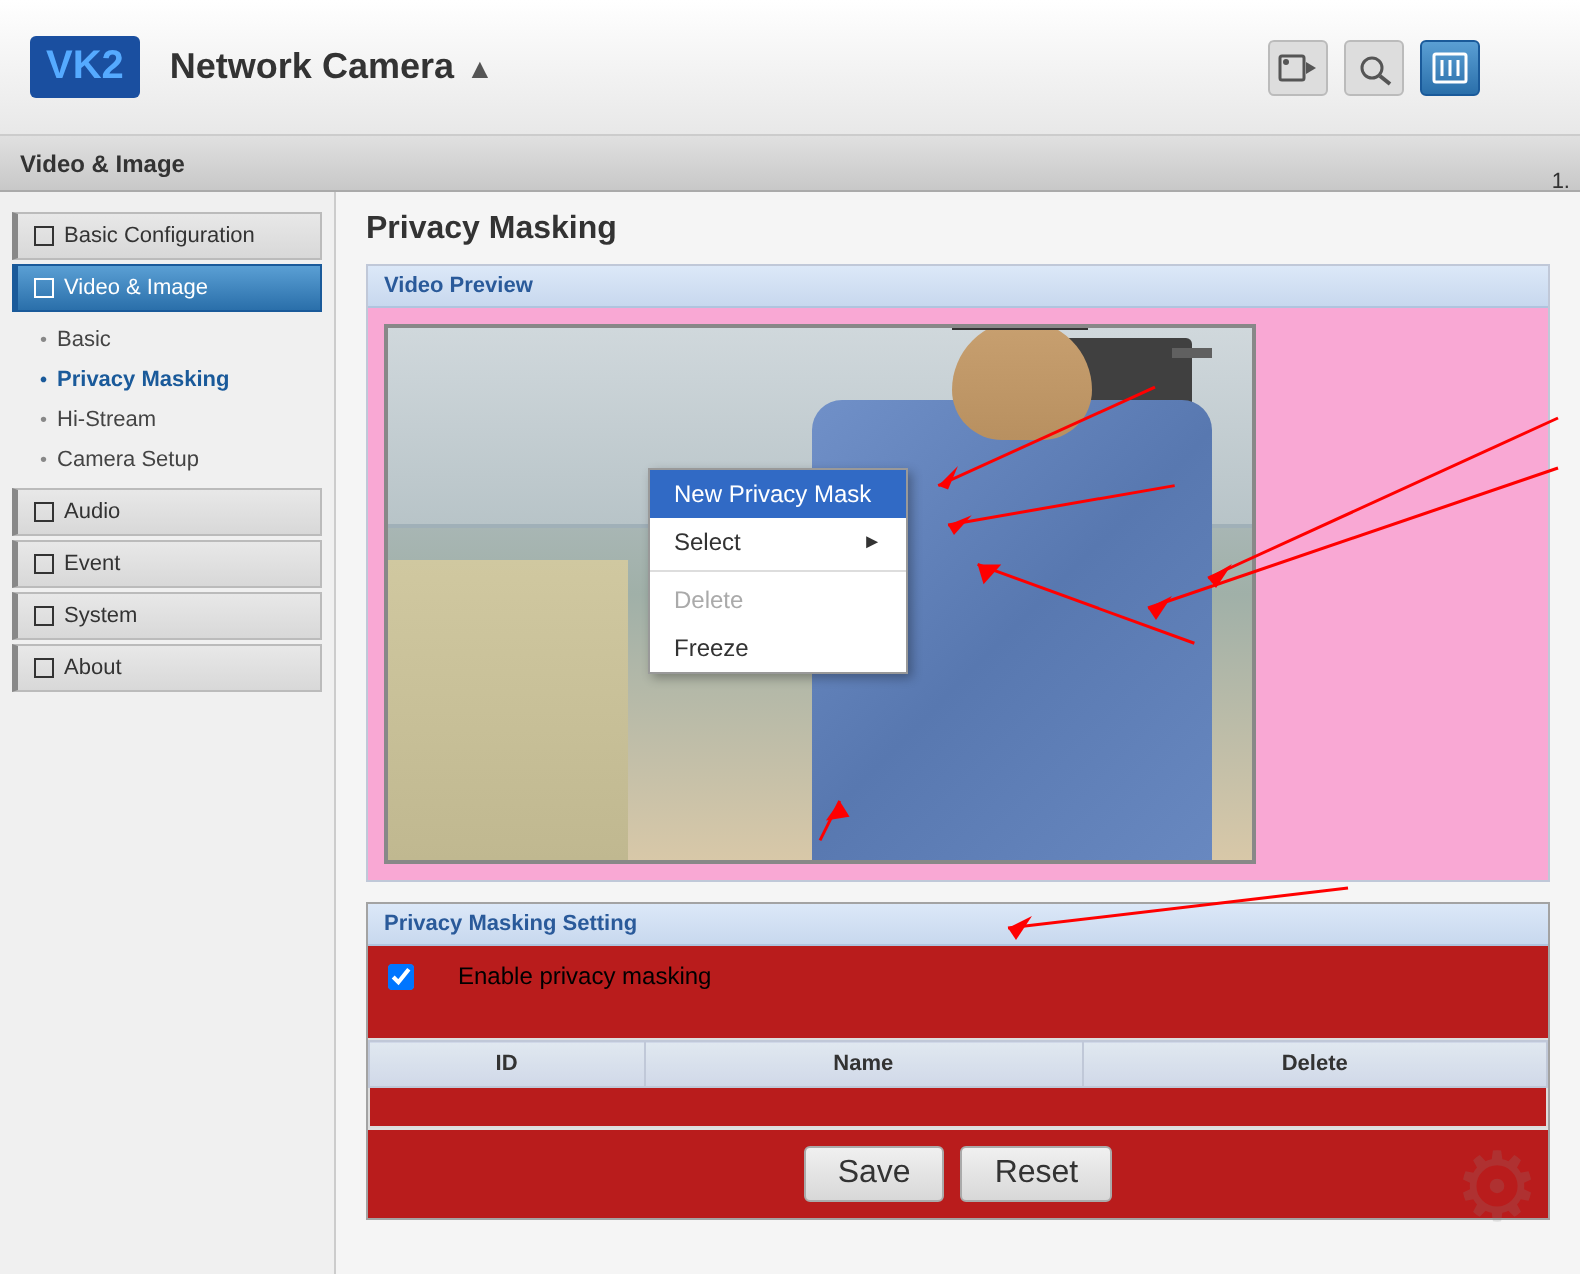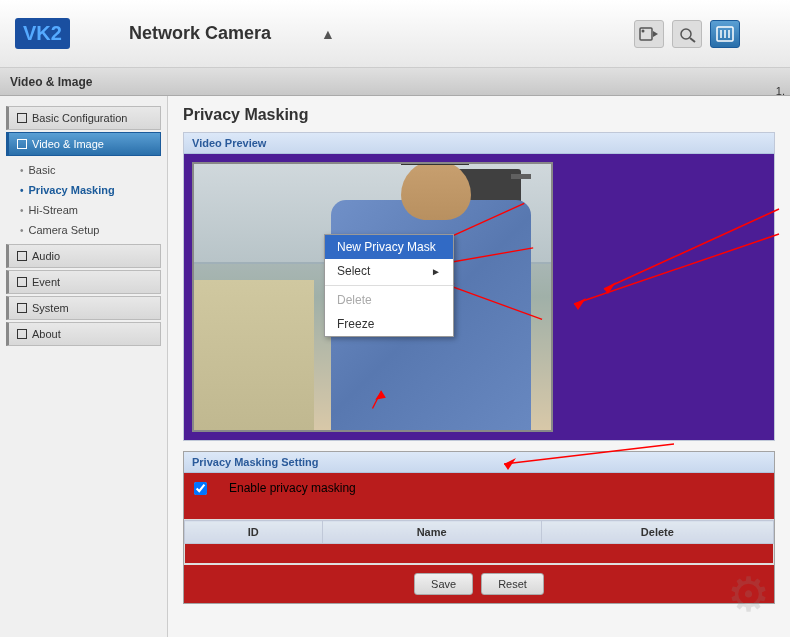--- a/index.html
+++ b/index.html
@@ -7,21 +7,20 @@
 
     
     #header {
       background: linear-gradient(to bottom, #ffffff, #e8e8e8);
       border-bottom: 1px solid #ccc;
       height: 68px;
       display: flex;
       align-items: center;
       padding: 0 15px;
       position: relative;
-      gap: 44px;
     }
     #logo {
       background: #1a4fa0;
       color: white;
       font-weight: bold;
       font-size: 20px;
       padding: 4px 8px;
       border-radius: 3px;
       margin-right: 15px;
     }
@@ -163,37 +162,37 @@
     #page-title {
       font-size: 16px;
       font-weight: bold;
       color: #333;
       margin-bottom: 8px;
     }
 
     
     .section-box {
       border: 1px solid #c0c8d8;
-      background: #4c1d95;
+      background: #f9a8d4;
       margin-bottom: 10px;
     }
     .section-header {
       background: linear-gradient(to bottom, #dce8f8, #c8d8ee);
       border-bottom: 1px solid #b0c4de;
       padding: 4px 8px;
       font-size: 11px;
       font-weight: bold;
       color: #2a5a9a;
     }
     .video-container {
       position: relative;
       padding: 8px;
     }
     .video-frame {
-      width: 361px;
+      width: 436px;
       height: 270px;
       background: linear-gradient(135deg, #8ab0c8 0%, #6090a8 20%, #a8b8c0 40%, #d0c0a8 60%, #b8a888 80%, #c8b898 100%);
       position: relative;
       overflow: hidden;
       border: 2px solid #888;
     }
 
     
     .context-menu {
       position: absolute;
@@ -278,21 +277,21 @@
     
     .button-row {
       display: flex;
       justify-content: center;
       gap: 8px;
       padding: 8px;
       border-top: 1px solid #e0e0e0;
     }
     .btn {
       padding: 4px 16px;
-      font-size: 11px;
+      font-size: 16px;
       border: 1px solid #aaa;
       background: linear-gradient(to bottom, #f0f0f0, #d8d8d8);
       cursor: pointer;
       border-radius: 3px;
       color: #333;
     }
 
     
     .watermark {
       position: absolute;

